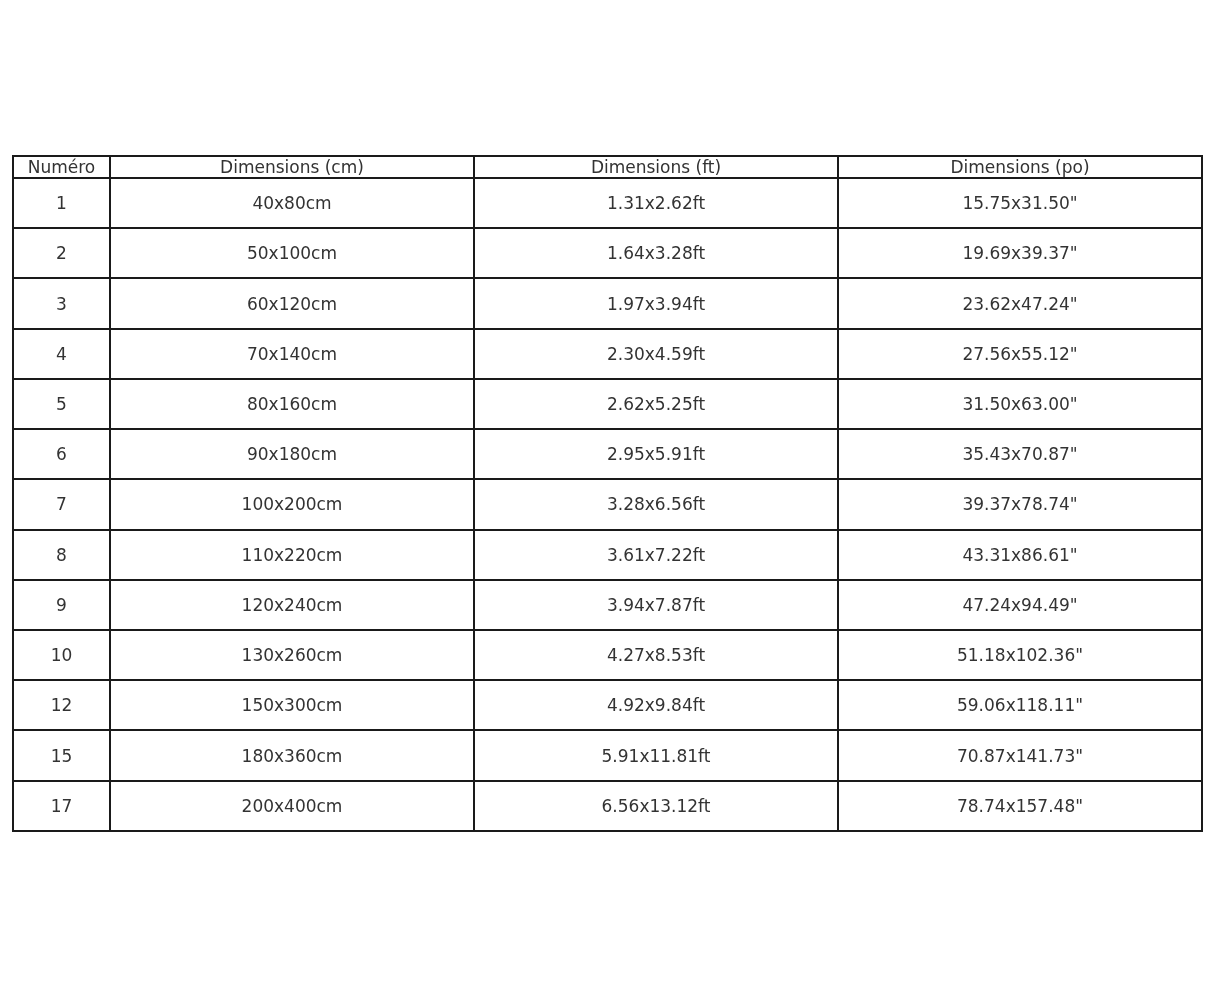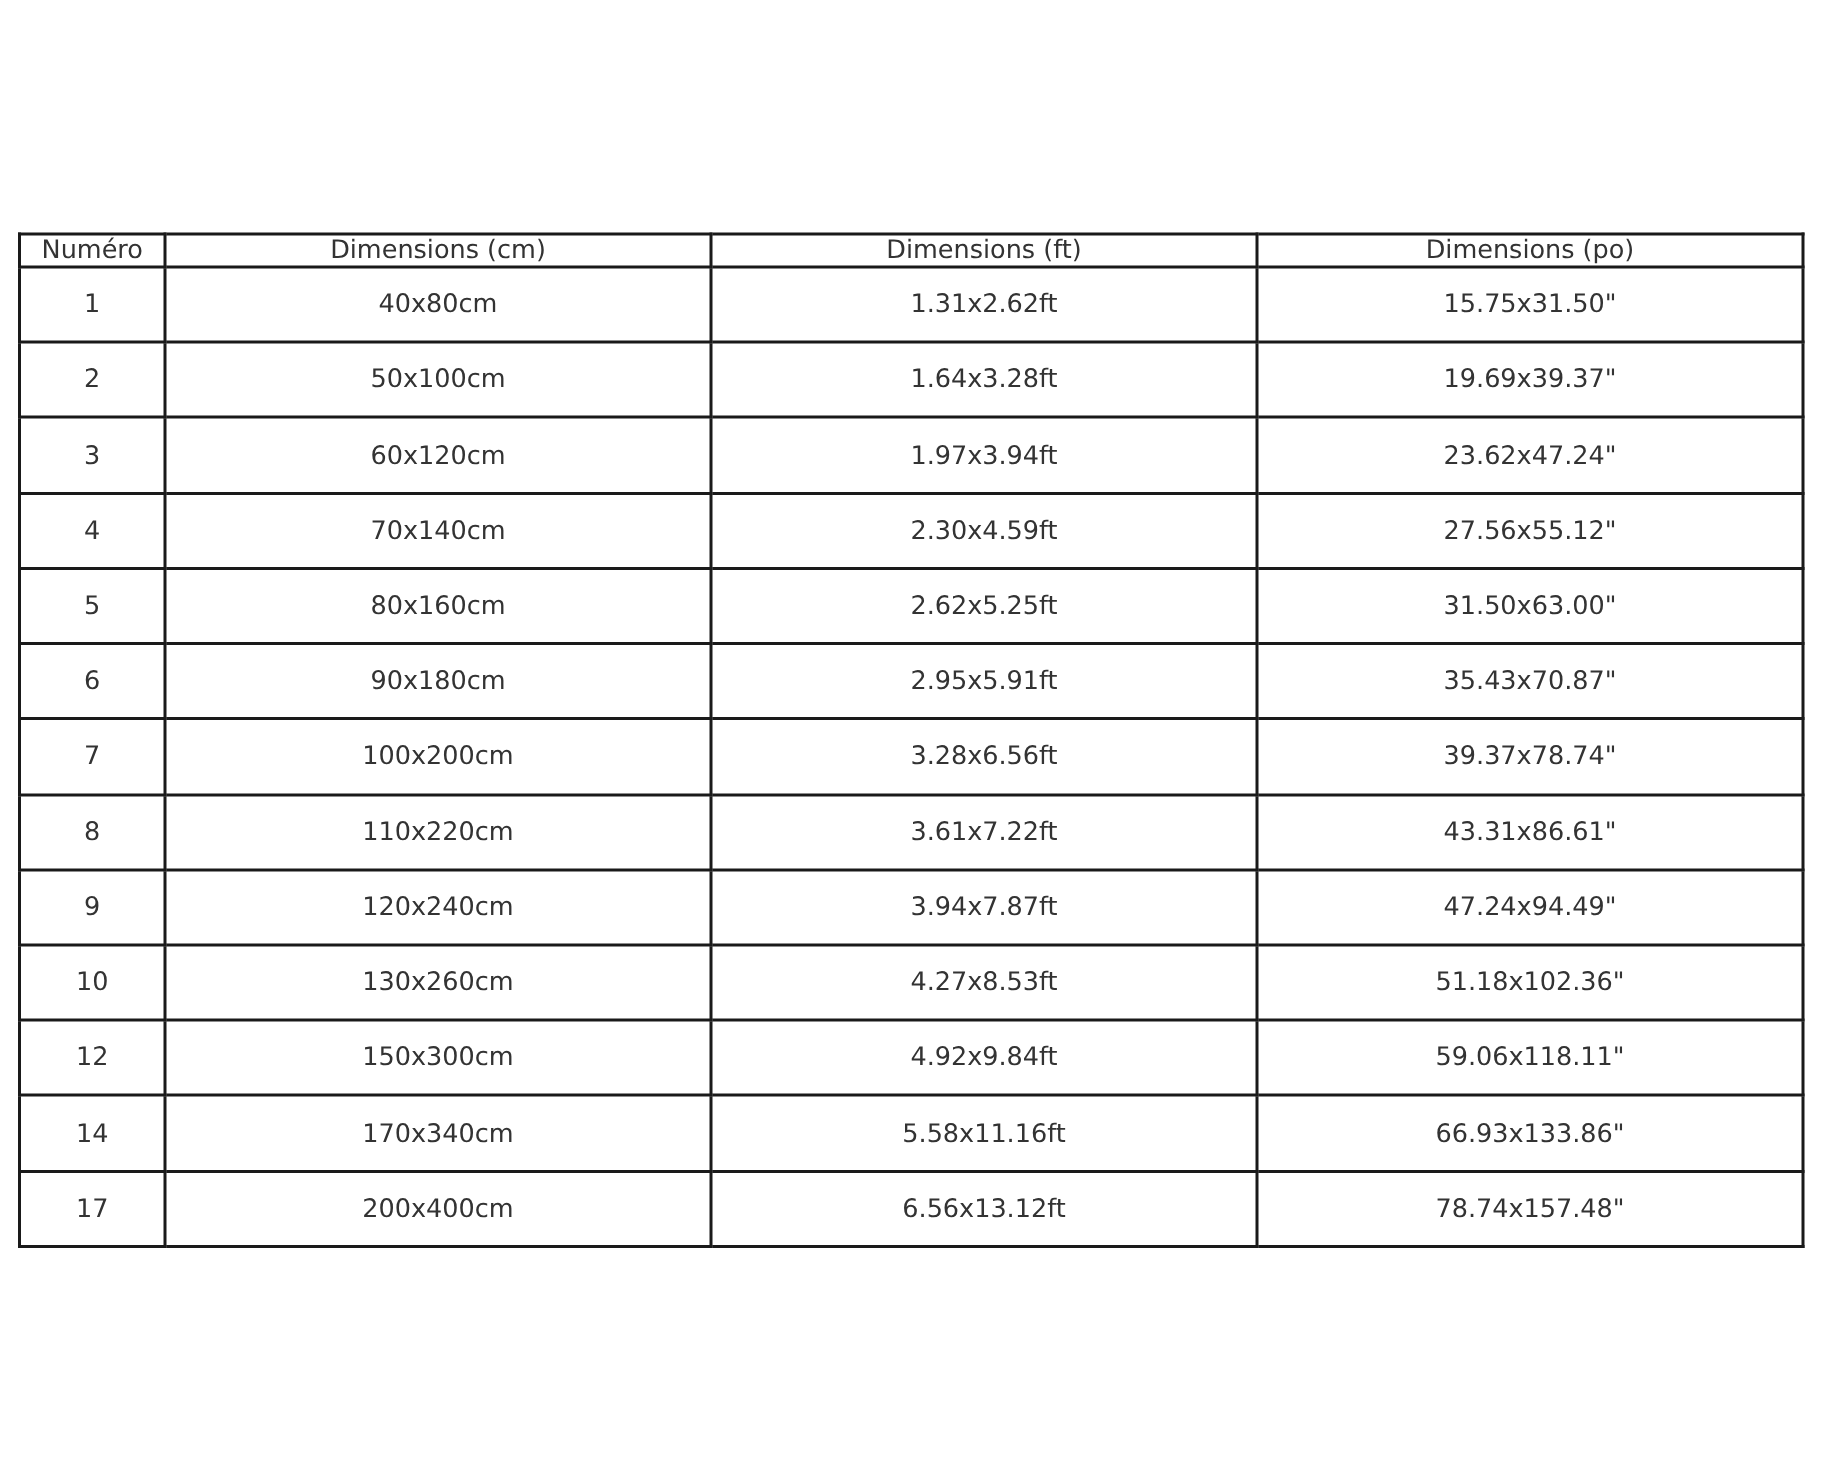--- a/index.html
+++ b/index.html
@@ -122,24 +122,24 @@
           <td>4.27x8.53ft</td>
           <td>51.18x102.36"</td>
         </tr>
         <tr>
           <td>12</td>
           <td>150x300cm</td>
           <td>4.92x9.84ft</td>
           <td>59.06x118.11"</td>
         </tr>
         <tr>
-          <td>14</td>
-          <td>170x340cm</td>
-          <td>5.58x11.16ft</td>
-          <td>66.93x133.86"</td>
+          <td>15</td>
+          <td>180x360cm</td>
+          <td>5.91x11.81ft</td>
+          <td>70.87x141.73"</td>
         </tr>
         <tr>
           <td>17</td>
           <td>200x400cm</td>
           <td>6.56x13.12ft</td>
           <td>78.74x157.48"</td>
         </tr>
       </tbody>
   </table>
 </div>

